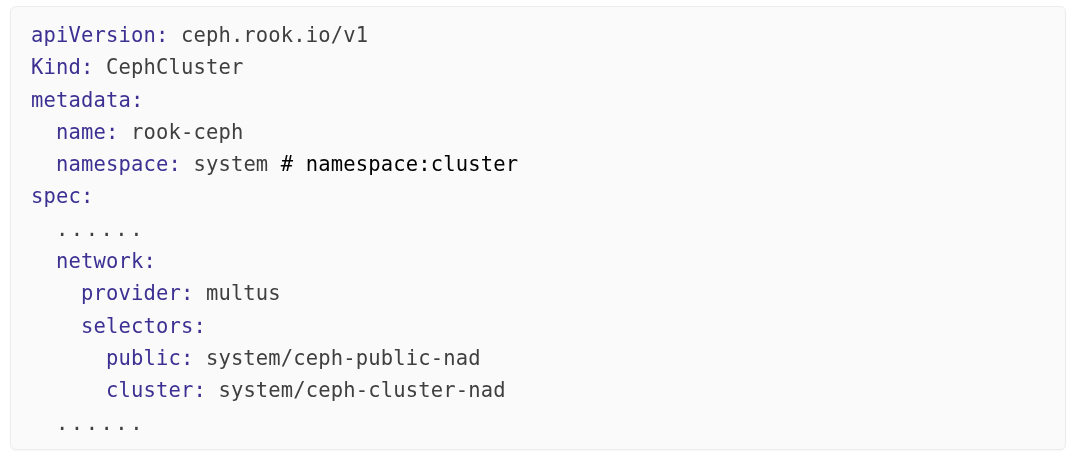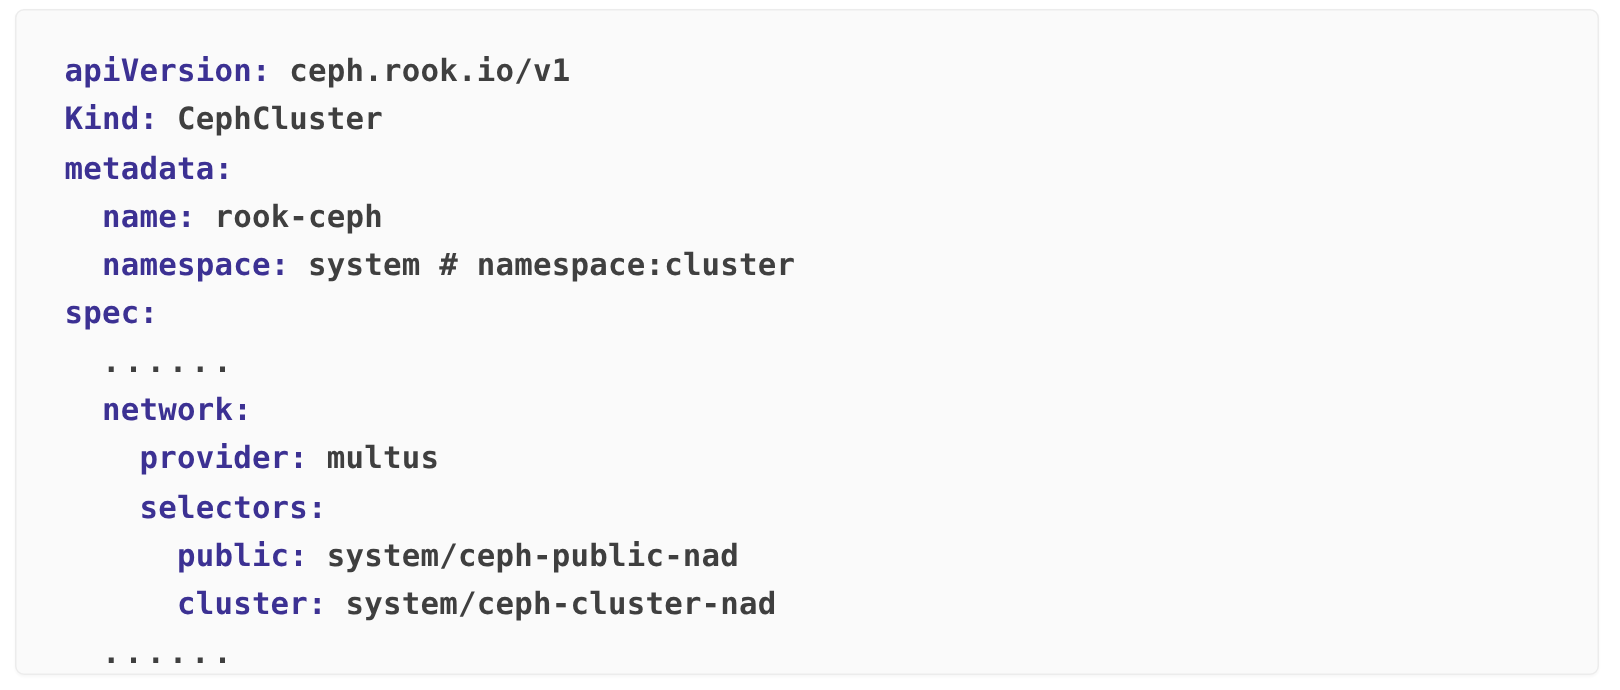--- a/index.html
+++ b/index.html
@@ -26,38 +26,37 @@
     border-radius: 6px;
     box-shadow: 0 1px 2px rgba(0,0,0,0.035);
     overflow: hidden;
   }
 
   .code-body {
     position: absolute;
     left: 20px;
     top: 12px;
     right: 0;
-    margin: 12px;
+    margin: 0;
     padding: 0;
-    font-weight: bold;
   }
 
   .code-line {
     height: 32.3px;
     line-height: 32.3px;
     font-size: 20.5px;
     letter-spacing: 0.15px;
     white-space: pre;
     color: #3a3a3a;
   }
 
   .tok-key     { color: #3c3193; }
   .tok-punct   { color: #3c3193; }
   .tok-val     { color: #3f3f3f; }
-  .tok-comment { color: #404040; }
+  .tok-comment { color: #000000; }
   .tok-ellipsis{ color: #3f3f3f; letter-spacing: 2.5px; }
   .indent      { color: transparent; }
 </style>
 </head>
 <body>
 
 <div class="code-panel">
   <pre class="code-body" id="code-body"><div class="code-line"><span class="tok-key">apiVersion</span><span class="tok-punct">:</span><span class="tok-val"> ceph.rook.io/v1</span></div><div class="code-line"><span class="tok-key">Kind</span><span class="tok-punct">:</span><span class="tok-val"> CephCluster</span></div><div class="code-line"><span class="tok-key">metadata</span><span class="tok-punct">:</span></div><div class="code-line"><span class="indent">  </span><span class="tok-key">name</span><span class="tok-punct">:</span><span class="tok-val"> rook-ceph</span></div><div class="code-line"><span class="indent">  </span><span class="tok-key">namespace</span><span class="tok-punct">:</span><span class="tok-val"> system </span><span class="tok-comment"># namespace:cluster</span></div><div class="code-line"><span class="tok-key">spec</span><span class="tok-punct">:</span></div><div class="code-line"><span class="indent">  </span><span class="tok-ellipsis">......</span></div><div class="code-line"><span class="indent">  </span><span class="tok-key">network</span><span class="tok-punct">:</span></div><div class="code-line"><span class="indent">    </span><span class="tok-key">provider</span><span class="tok-punct">:</span><span class="tok-val"> multus</span></div><div class="code-line"><span class="indent">    </span><span class="tok-key">selectors</span><span class="tok-punct">:</span></div><div class="code-line"><span class="indent">      </span><span class="tok-key">public</span><span class="tok-punct">:</span><span class="tok-val"> system/ceph-public-nad</span></div><div class="code-line"><span class="indent">      </span><span class="tok-key">cluster</span><span class="tok-punct">:</span><span class="tok-val"> system/ceph-cluster-nad</span></div><div class="code-line"><span class="indent">  </span><span class="tok-ellipsis">......</span></div></pre>
 </div>
 

